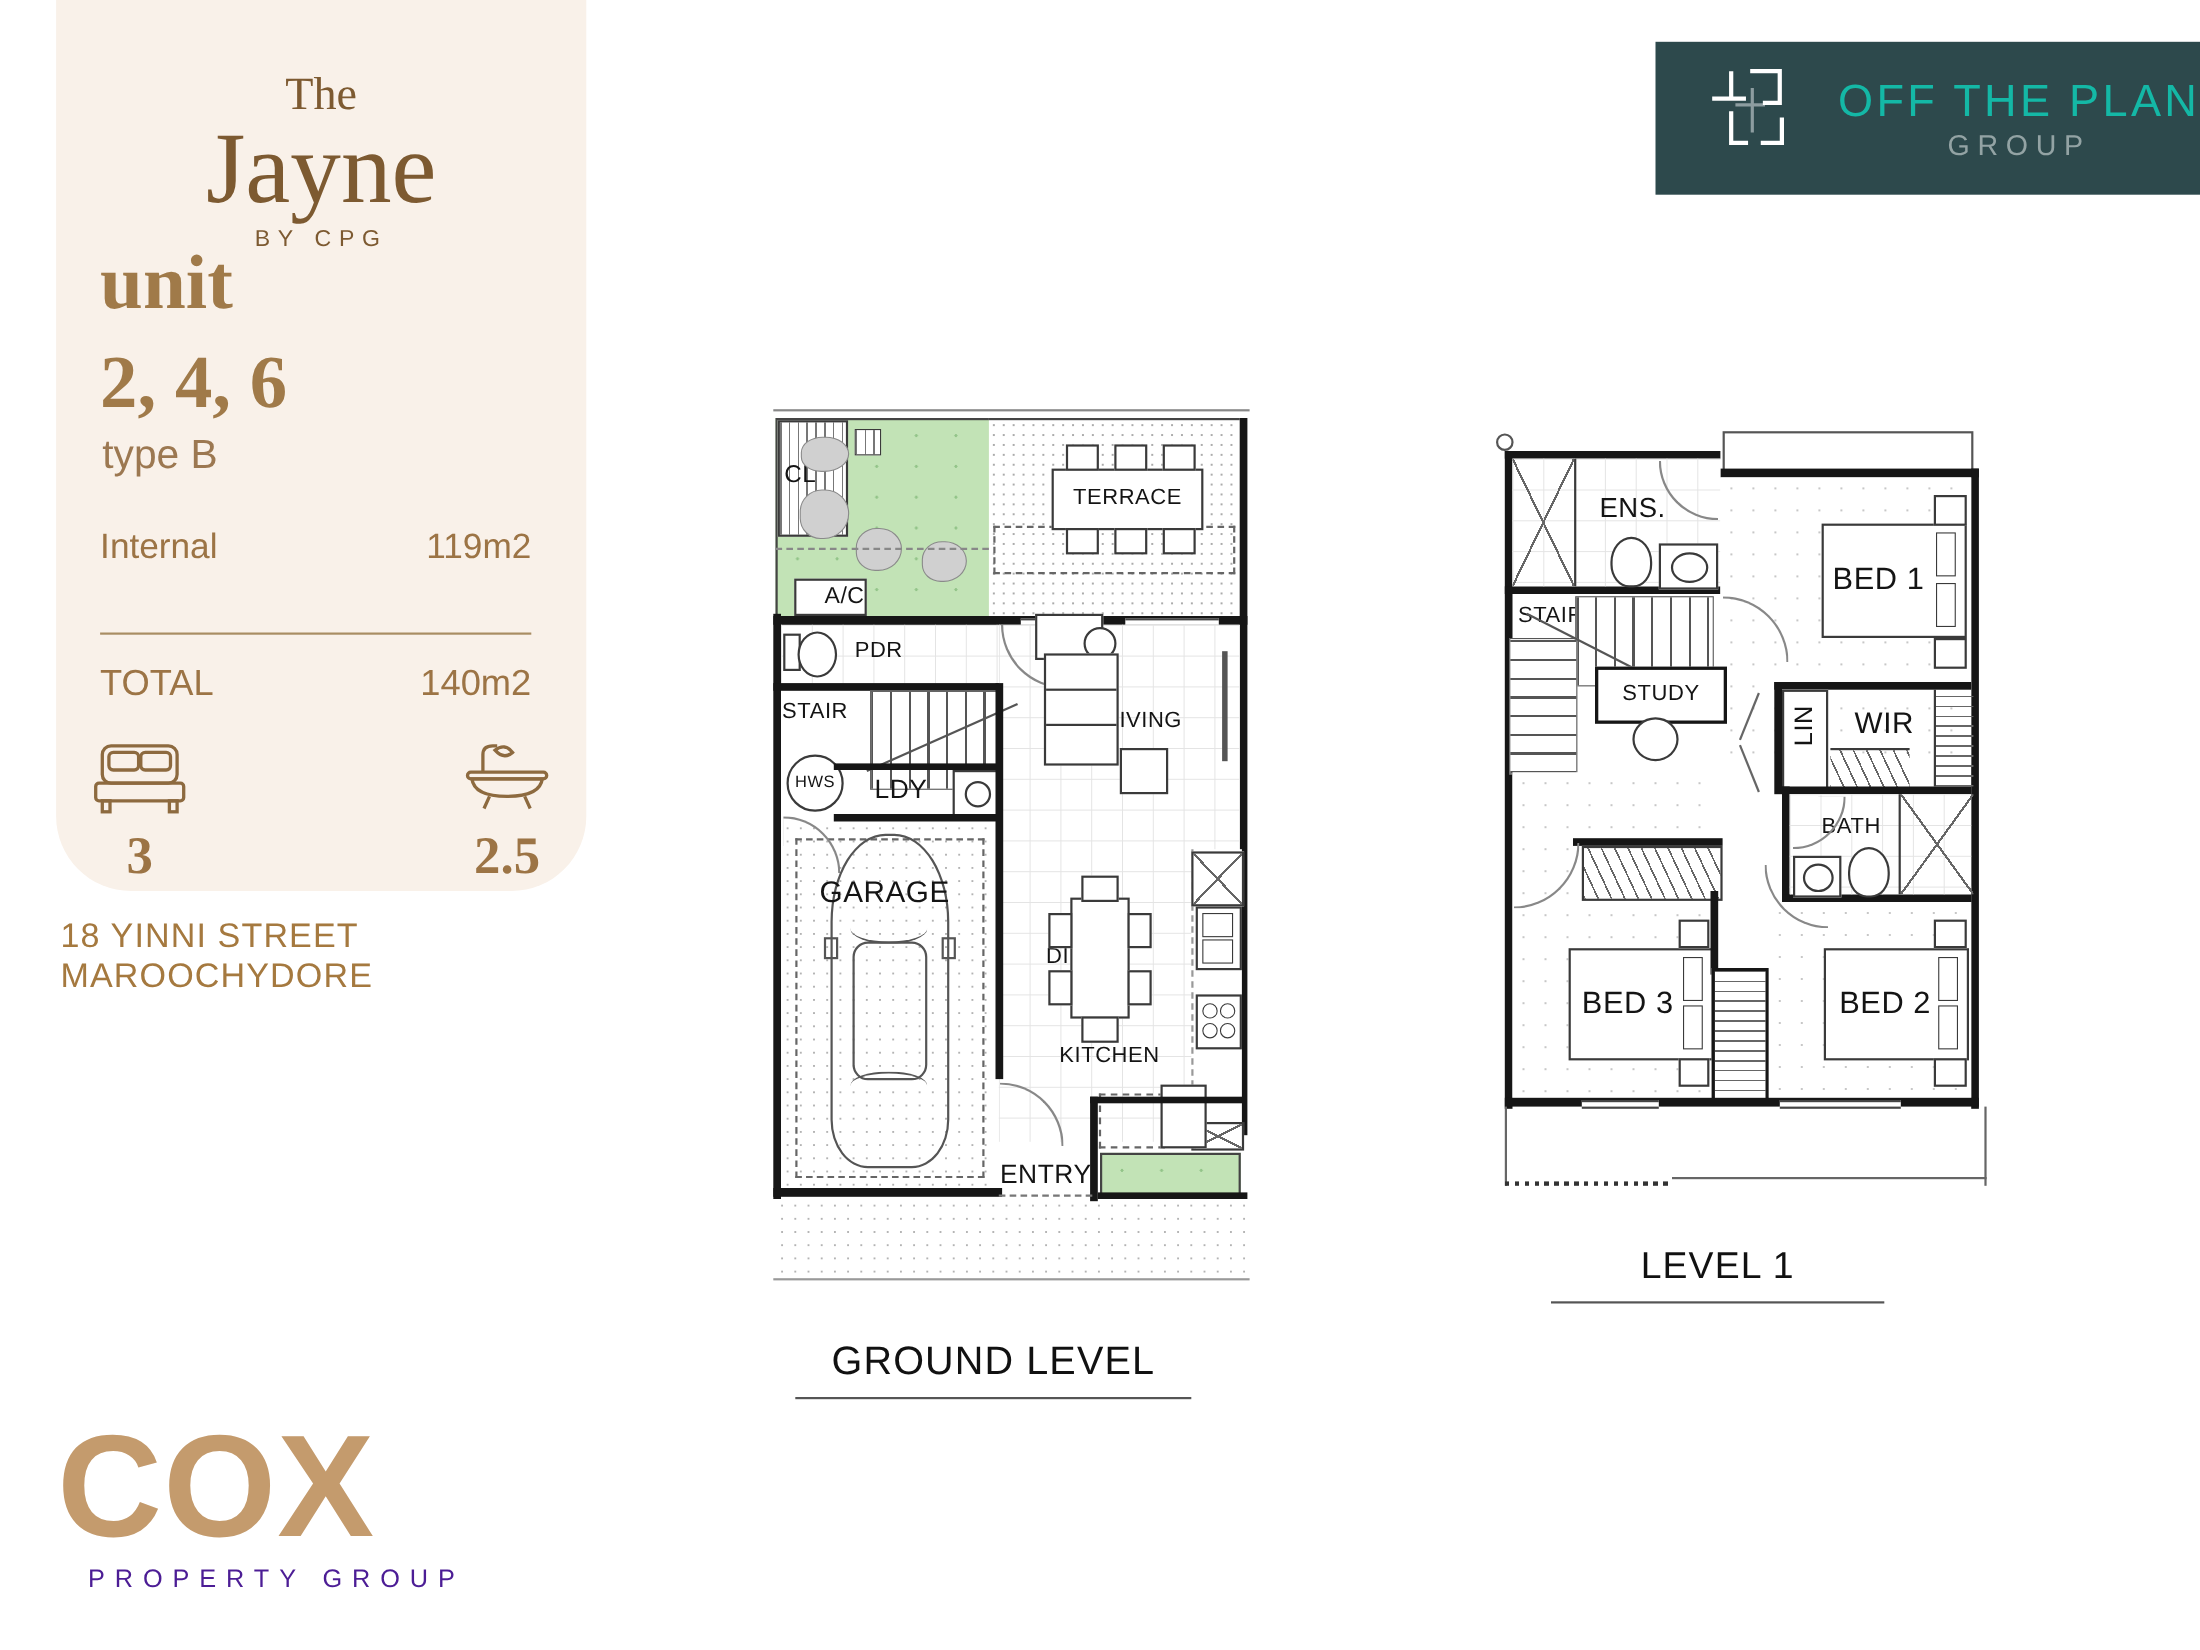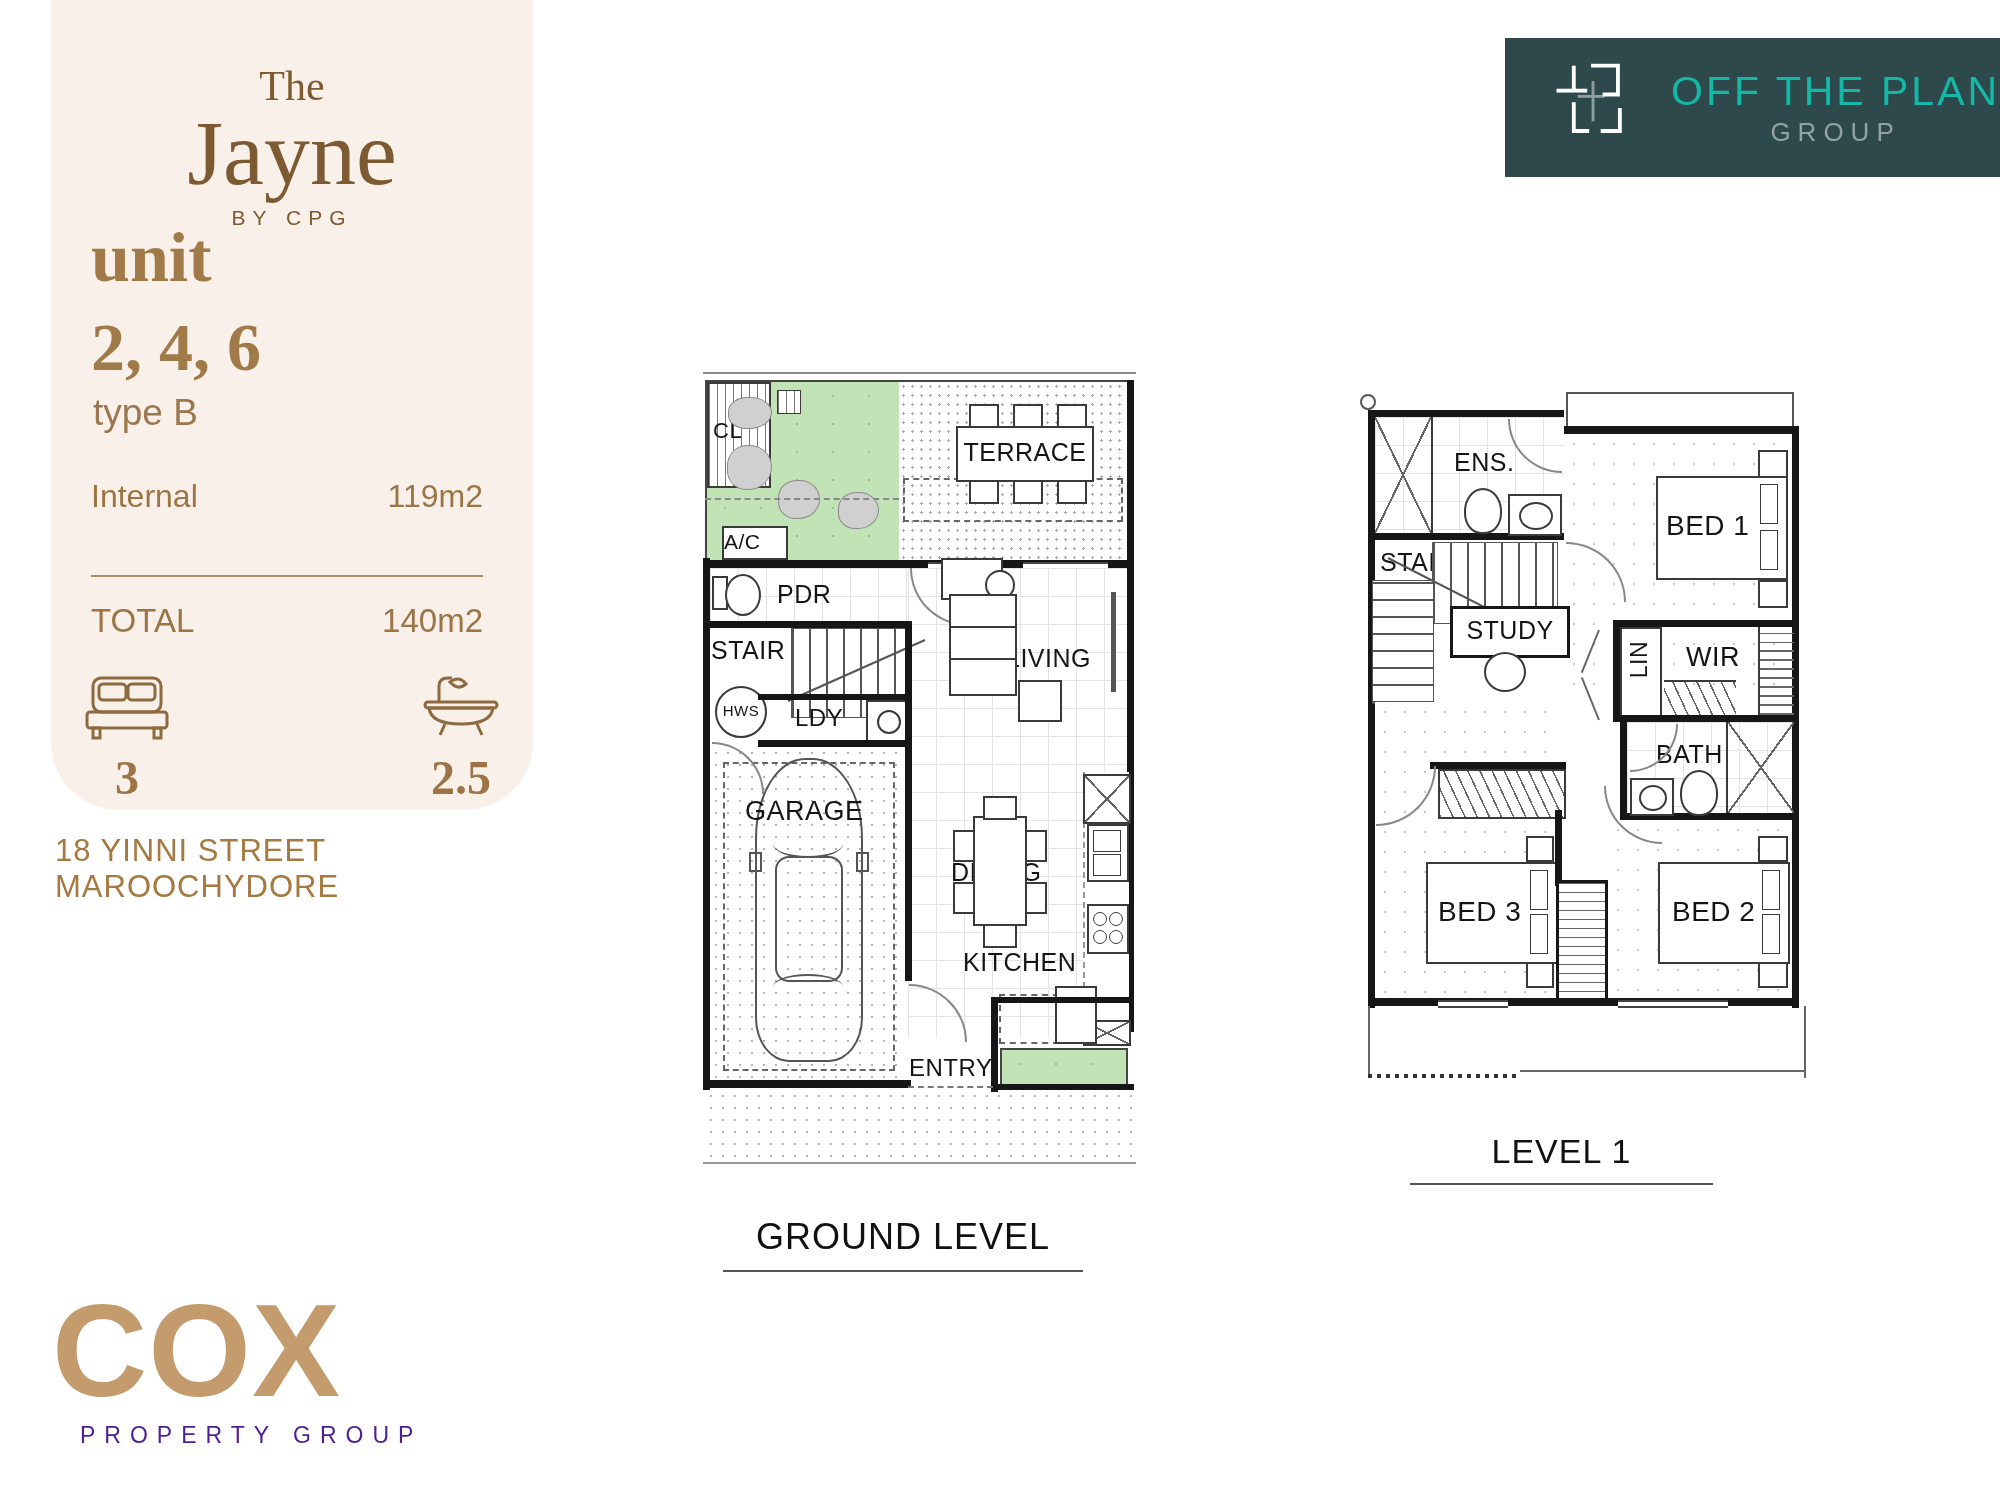--- a/index.html
+++ b/index.html
@@ -1,21 +1,21 @@
 <!DOCTYPE html>
 <html><head>
 <meta charset="utf-8">
 <style>
   html,body{margin:0;padding:0}
   body{width:2000px;height:1500px;position:relative;background:#fff;overflow:hidden;
        font-family:"Liberation Sans",sans-serif;color:#141414}
   .abs{position:absolute}
   .wall{position:absolute;background:#161616}
   .box{position:absolute;border:2px solid #3a3a3a;background:#fff}
-  .rlabel{position:absolute;font-size:25px;color:#141414;letter-spacing:.5px;white-space:nowrap}
+  .rlabel{position:absolute;font-size:20px;color:#141414;letter-spacing:.5px;white-space:nowrap}
   .tile{background-image:linear-gradient(#e4e4e4 1px,transparent 1px),linear-gradient(90deg,#e4e4e4 1px,transparent 1px);background-size:28px 28px}
   .stip1{background-image:radial-gradient(#ababab 1px,transparent 1.2px);background-size:9px 9px}
   .stip2{background-image:radial-gradient(#b3b3b3 1px,transparent 1.2px);background-size:12px 12px}
   .stip3{background-image:radial-gradient(#c7c7c7 1px,transparent 1.2px);background-size:20px 20px}
   .grass{background-color:#c2e3b6;background-image:radial-gradient(#93c489 1.3px,transparent 1.5px);background-size:36px 28px}
   .stripesv{background-image:repeating-linear-gradient(90deg,#777 0 1.5px,transparent 1.5px 8px)}
   .treadv{background:repeating-linear-gradient(90deg,#555 0 2px,transparent 2px 17px);border:1.5px solid #555}
   .treadh{background:repeating-linear-gradient(0deg,#555 0 2px,transparent 2px 17px);border:1.5px solid #555}
   .railh{background-image:repeating-linear-gradient(0deg,#666 0 1.5px,transparent 1.5px 9px)}
   .diagm{background-image:repeating-linear-gradient(65deg,#666 0 1.5px,transparent 1.5px 11px)}
@@ -160,21 +160,21 @@
   <div class="dash" style="left:200px;top:108px;width:216px;height:40px;border-color:#666"></div>
   <div class="box" style="left:253px;top:56px;width:134px;height:52px;text-align:center">
     <span class="rlabel" style="position:static;line-height:48px">TERRACE</span>
   </div>
   <div class="box" style="left:266px;top:34px;width:26px;height:20px"></div>
   <div class="box" style="left:310px;top:34px;width:26px;height:20px"></div>
   <div class="box" style="left:354px;top:34px;width:26px;height:20px"></div>
   <div class="box" style="left:266px;top:110px;width:26px;height:20px"></div>
   <div class="box" style="left:310px;top:110px;width:26px;height:20px"></div>
   <div class="box" style="left:354px;top:110px;width:26px;height:20px"></div>
-  <div class="box" style="left:19px;top:156px;width:62px;height:30px;text-align:left">
+  <div class="box" style="left:19px;top:156px;width:62px;height:30px;text-align:right">
     <span class="rlabel" style="position:static;font-size:21px;line-height:27px">A/C</span>
   </div>
 
   <div class="wall" style="left:0;top:190px;width:431px;height:8px"></div>
   <div class="abs" style="left:225px;top:192px;width:70px;height:4px;background:#fff;border-top:2px solid #444;border-bottom:2px solid #444"></div>
   <div class="abs" style="left:320px;top:192px;width:85px;height:4px;background:#fff;border-top:2px solid #444;border-bottom:2px solid #444"></div>
   <div class="wall" style="left:0;top:188px;width:7px;height:532px"></div>
   <div class="wall" style="left:424px;top:10px;width:7px;height:652px"></div>
 
   <div class="abs tile" style="left:205px;top:198px;width:219px;height:470px;background-color:#fff"></div>

